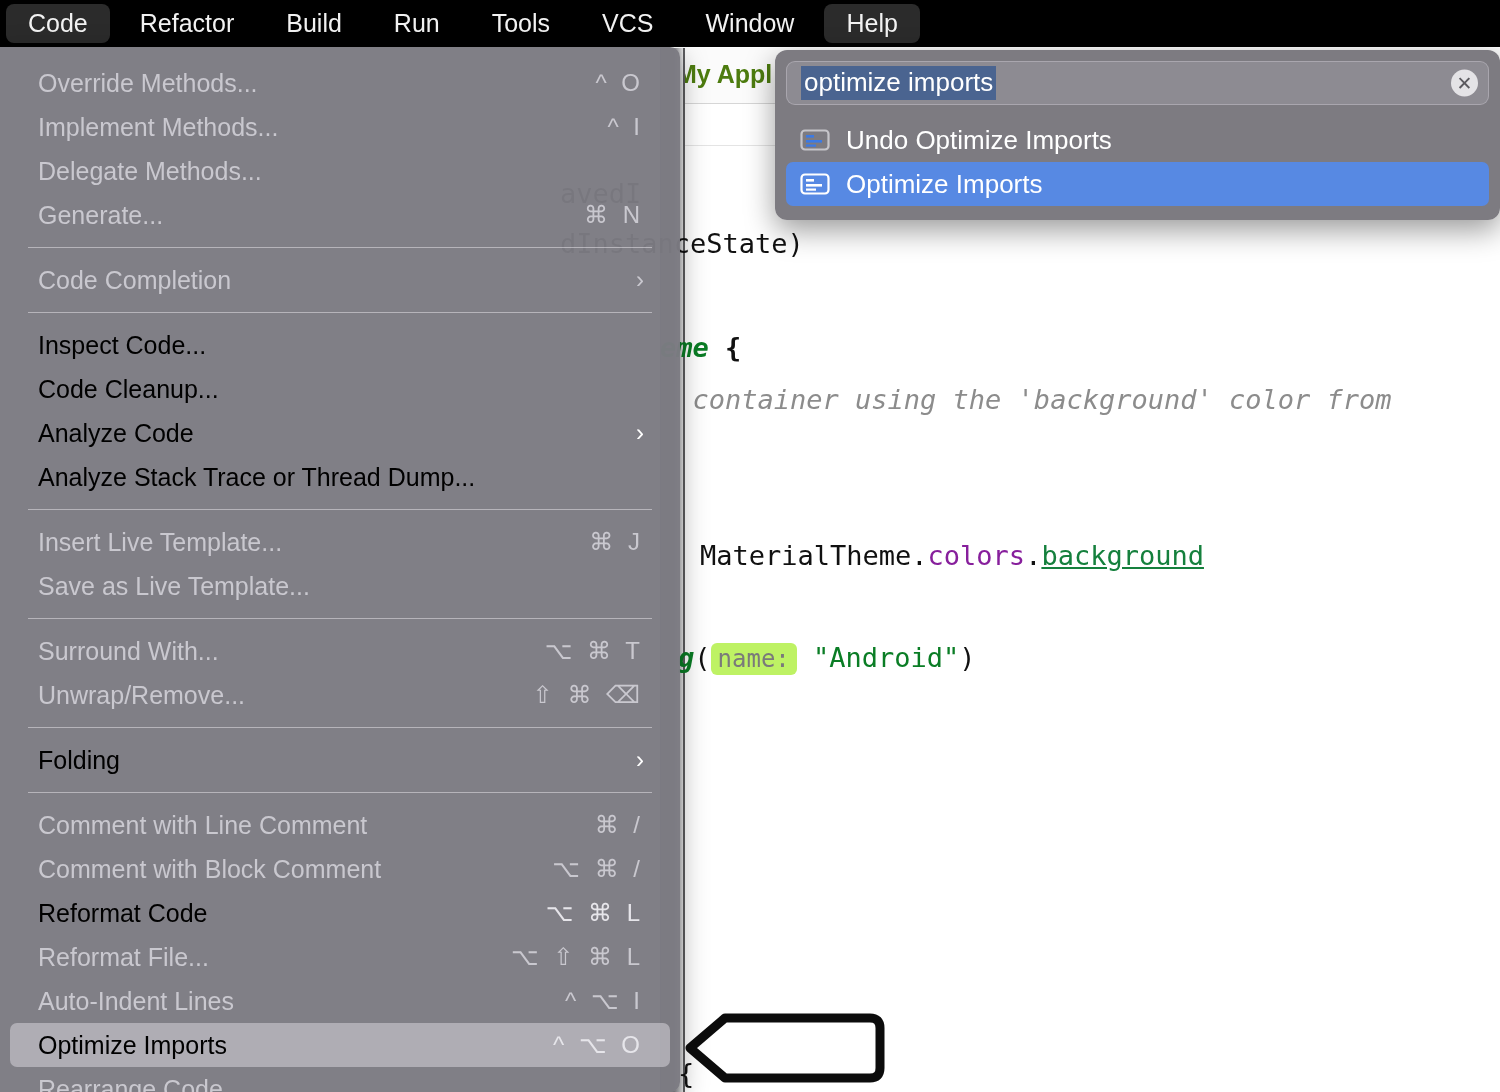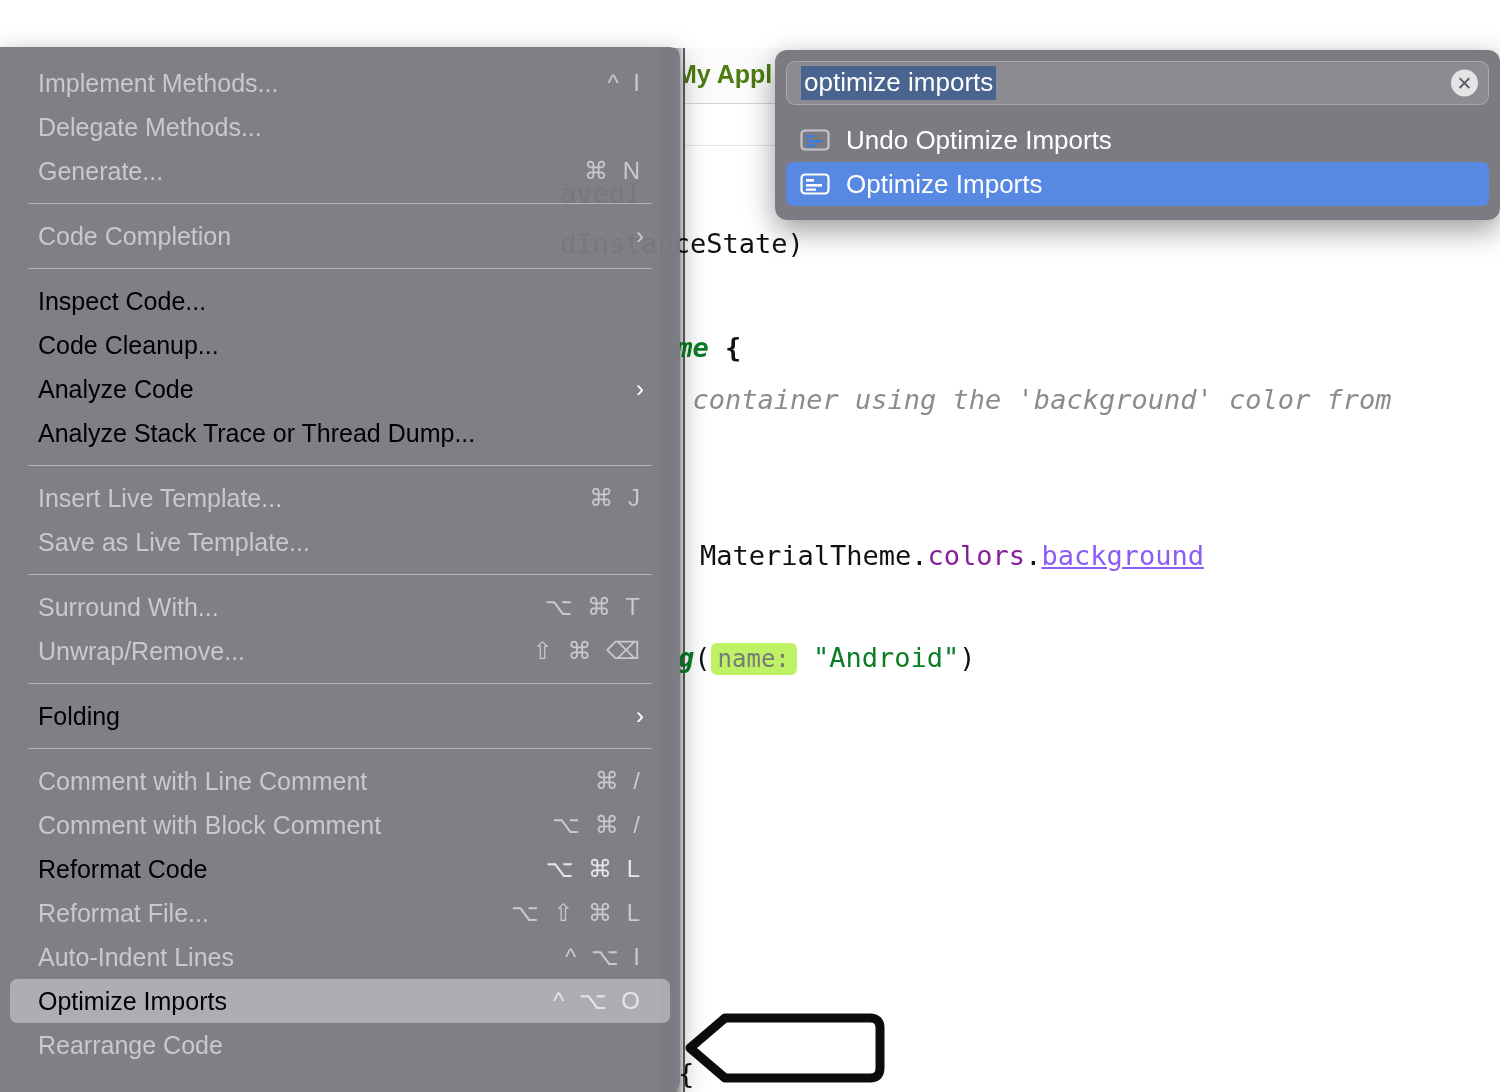--- a/index.html
+++ b/index.html
@@ -69,21 +69,21 @@
     font-family: "DejaVu Sans Mono", monospace;
     font-size: 27px;
     color: #111111;
     white-space: pre;
     letter-spacing: 0px;
   }
   .code .kw-green-i { color: #0a7d25; font-style: italic; font-weight: bold; }
   .code .kw-green   { color: #0a7d25; }
   .code .comment    { color: #8c8c8c; font-style: italic; }
   .code .prop       { color: #871f9c; }
-  .code .prop-u     { color: #8b5cf6; text-decoration: underline; }
+  .code .prop-u     { color: #15803d; text-decoration: underline; }
   .code .brace      { color: #111111; font-weight: bold; }
   .param-hint {
     background: #bef264;
     color: #7a7a7a;
     border-radius: 6px;
     padding: 2px 7px;
     font-size: 24px;
   }
 
   
@@ -254,23 +254,39 @@
         <div class="code" style="left: 678px; top: 1058px;"><span class="">{</span></div>
       </div>
   </div>
 
   <div class="callout">
     <svg width="200" height="72" viewBox="0 0 200 72" xmlns="http://www.w3.org/2000/svg">
       <path d="M 40 6 L 185 6 Q 195 6 195 16 L 195 56 Q 195 66 185 66 L 40 66 L 5 36 Z" fill="#ffffff" stroke="#0c0c0c" stroke-width="9" stroke-linejoin="round"></path>
     </svg>
   </div>
 
+  <div class="menubar">
+    <div id="menubar-items" style="display:flex;align-items:center;padding-left:6px;gap:8px;">
+        <div class="menubar-item active">Code</div>
+        <div class="menubar-item">Refactor</div>
+        <div class="menubar-item">Build</div>
+        <div class="menubar-item">Run</div>
+        <div class="menubar-item">Tools</div>
+        <div class="menubar-item">VCS</div>
+        <div class="menubar-item">Window</div>
+        <div class="menubar-item active">Help</div>
+      </div>
+  </div>
 
   <div class="dropdown">
     <div id="menu-groups">
+        <div class="menu-row disabled">
+          <span class="menu-label">Override Methods...</span>
+          <span class="menu-shortcut">^ O</span>
+        </div>
         <div class="menu-row disabled">
           <span class="menu-label">Implement Methods...</span>
           <span class="menu-shortcut">^ I</span>
         </div>
         <div class="menu-row disabled">
           <span class="menu-label">Delegate Methods...</span>
         </div>
         <div class="menu-row disabled">
           <span class="menu-label">Generate...</span>
           <span class="menu-shortcut">⌘ N</span>

